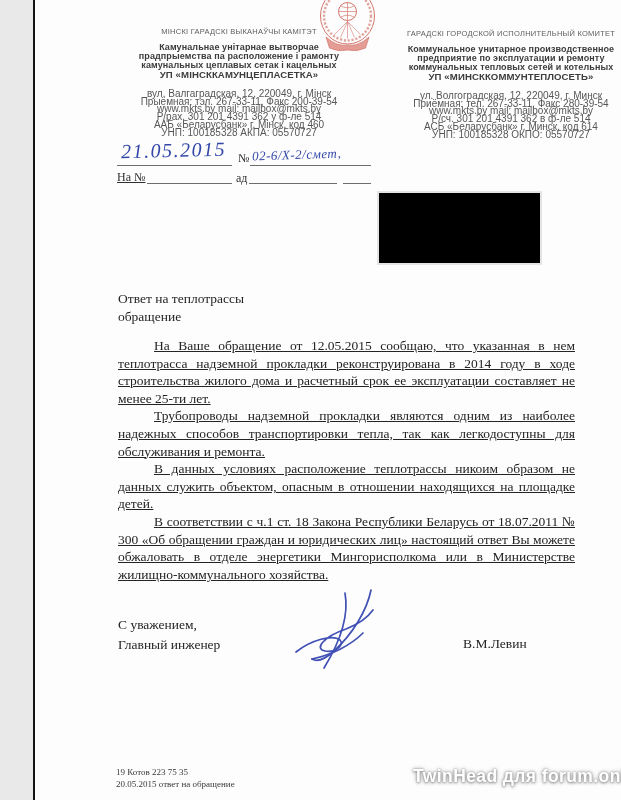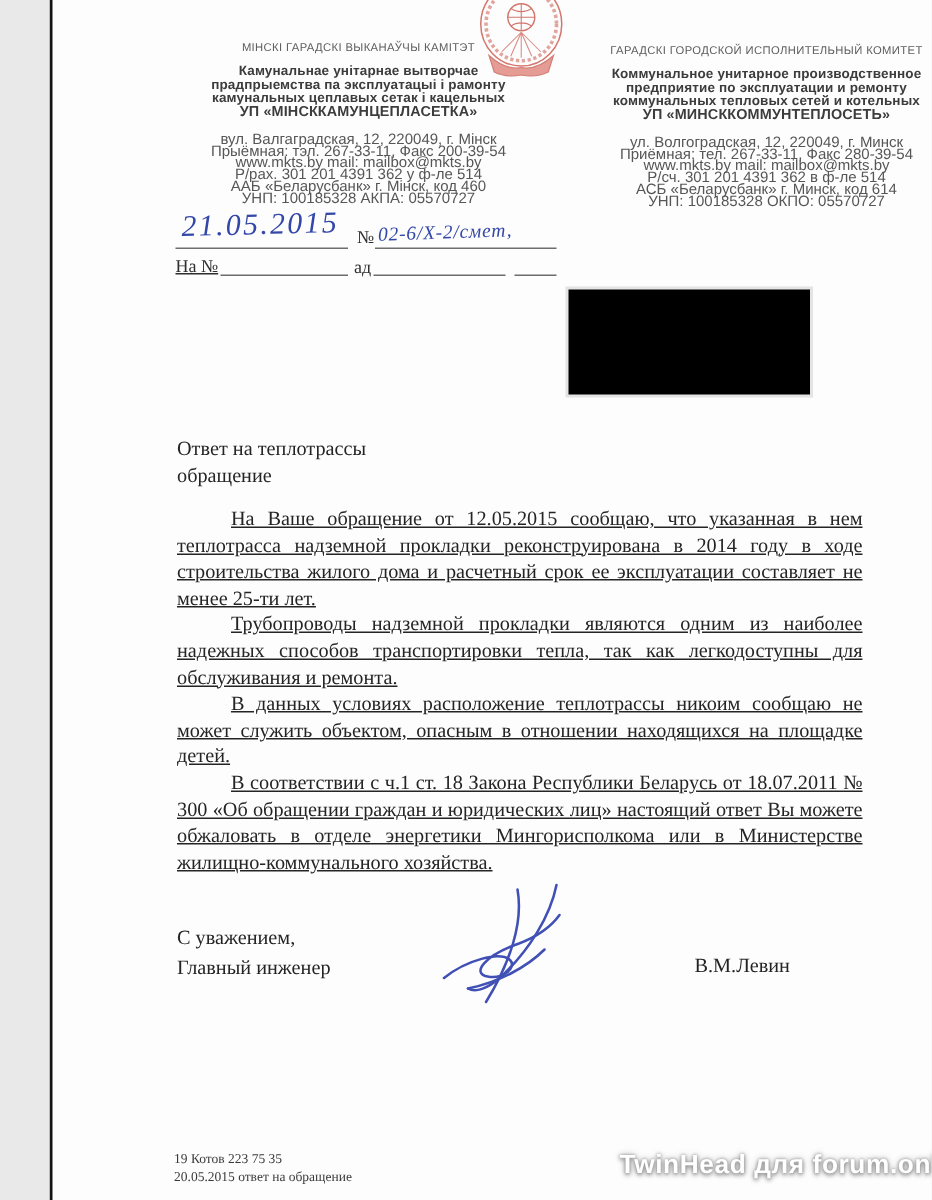--- a/index.html
+++ b/index.html
@@ -53,21 +53,21 @@
 </head>
 <body>
 
 <div class="page">
   <div class="edge-bar"></div>
 
   <div class="lh-col lh-left">
     <div class="lh-committee">МІНСКІ ГАРАДСКІ ВЫКАНАЎЧЫ КАМІТЭТ</div>
     <div class="lh-org">
       <div class="org-line">Камунальнае унітарнае вытворчае</div>
-      <div class="org-line">прадпрыемства па эксплуатацыі і рамонту</div>
+      <div class="org-line">прадпрыемства па расположение і рамонту</div>
       <div class="org-line">камунальных цеплавых сетак і кацельных</div>
       <div class="org-line big">УП «МІНСККАМУНЦЕПЛАСЕТКА»</div>
     </div>
     <div class="lh-addr">
       <div>вул. Валгаградская, 12, 220049, г. Мінск</div>
       <div>Прыёмная: тэл. 267-33-11, Факс 200-39-54</div>
       <div>www.mkts.by mail: mailbox@mkts.by</div>
       <div>Р/рах. 301 201 4391 362  у ф-ле 514</div>
       <div>ААБ «Беларусбанк» г. Мінск, код 460</div>
       <div>УНП: 100185328 АКПА: 05570727</div>
@@ -118,21 +118,21 @@
   <div class="redaction"></div>
 
   <div class="subject">
     <span>Ответ на теплотрассы</span><br>
     <span>обращение</span>
   </div>
 
   <div class="body-text">
     <p>На Ваше обращение от 12.05.2015 сообщаю, что указанная в нем теплотрасса надземной прокладки реконструирована в 2014 году в ходе строительства жилого дома и расчетный срок ее эксплуатации составляет не менее 25-ти лет.</p>
     <p>Трубопроводы надземной прокладки являются одним из наиболее надежных способов транспортировки тепла, так как легкодоступны для обслуживания и ремонта.</p>
-    <p>В данных условиях расположение теплотрассы никоим сообщаю не может служить объектом, опасным в отношении находящихся на площадке детей.</p>
+    <p>В данных условиях расположение теплотрассы никоим образом не данных служить объектом, опасным в отношении находящихся на площадке детей.</p>
     <p>В соответствии с ч.1 ст. 18 Закона Республики Беларусь от 18.07.2011 № 300 «Об обращении граждан и юридических лиц» настоящий ответ Вы можете обжаловать в отделе энергетики Мингорисполкома или в Министерстве жилищно-коммунального хозяйства.</p>
   </div>
 
   <div class="closing-left">
     <div>С уважением,</div>
     <div>Главный инженер</div>
   </div>
 
   <svg class="signature" viewBox="0 0 122 90">
     <g fill="none" stroke="#4050b5" stroke-width="1.7" stroke-linecap="round">

